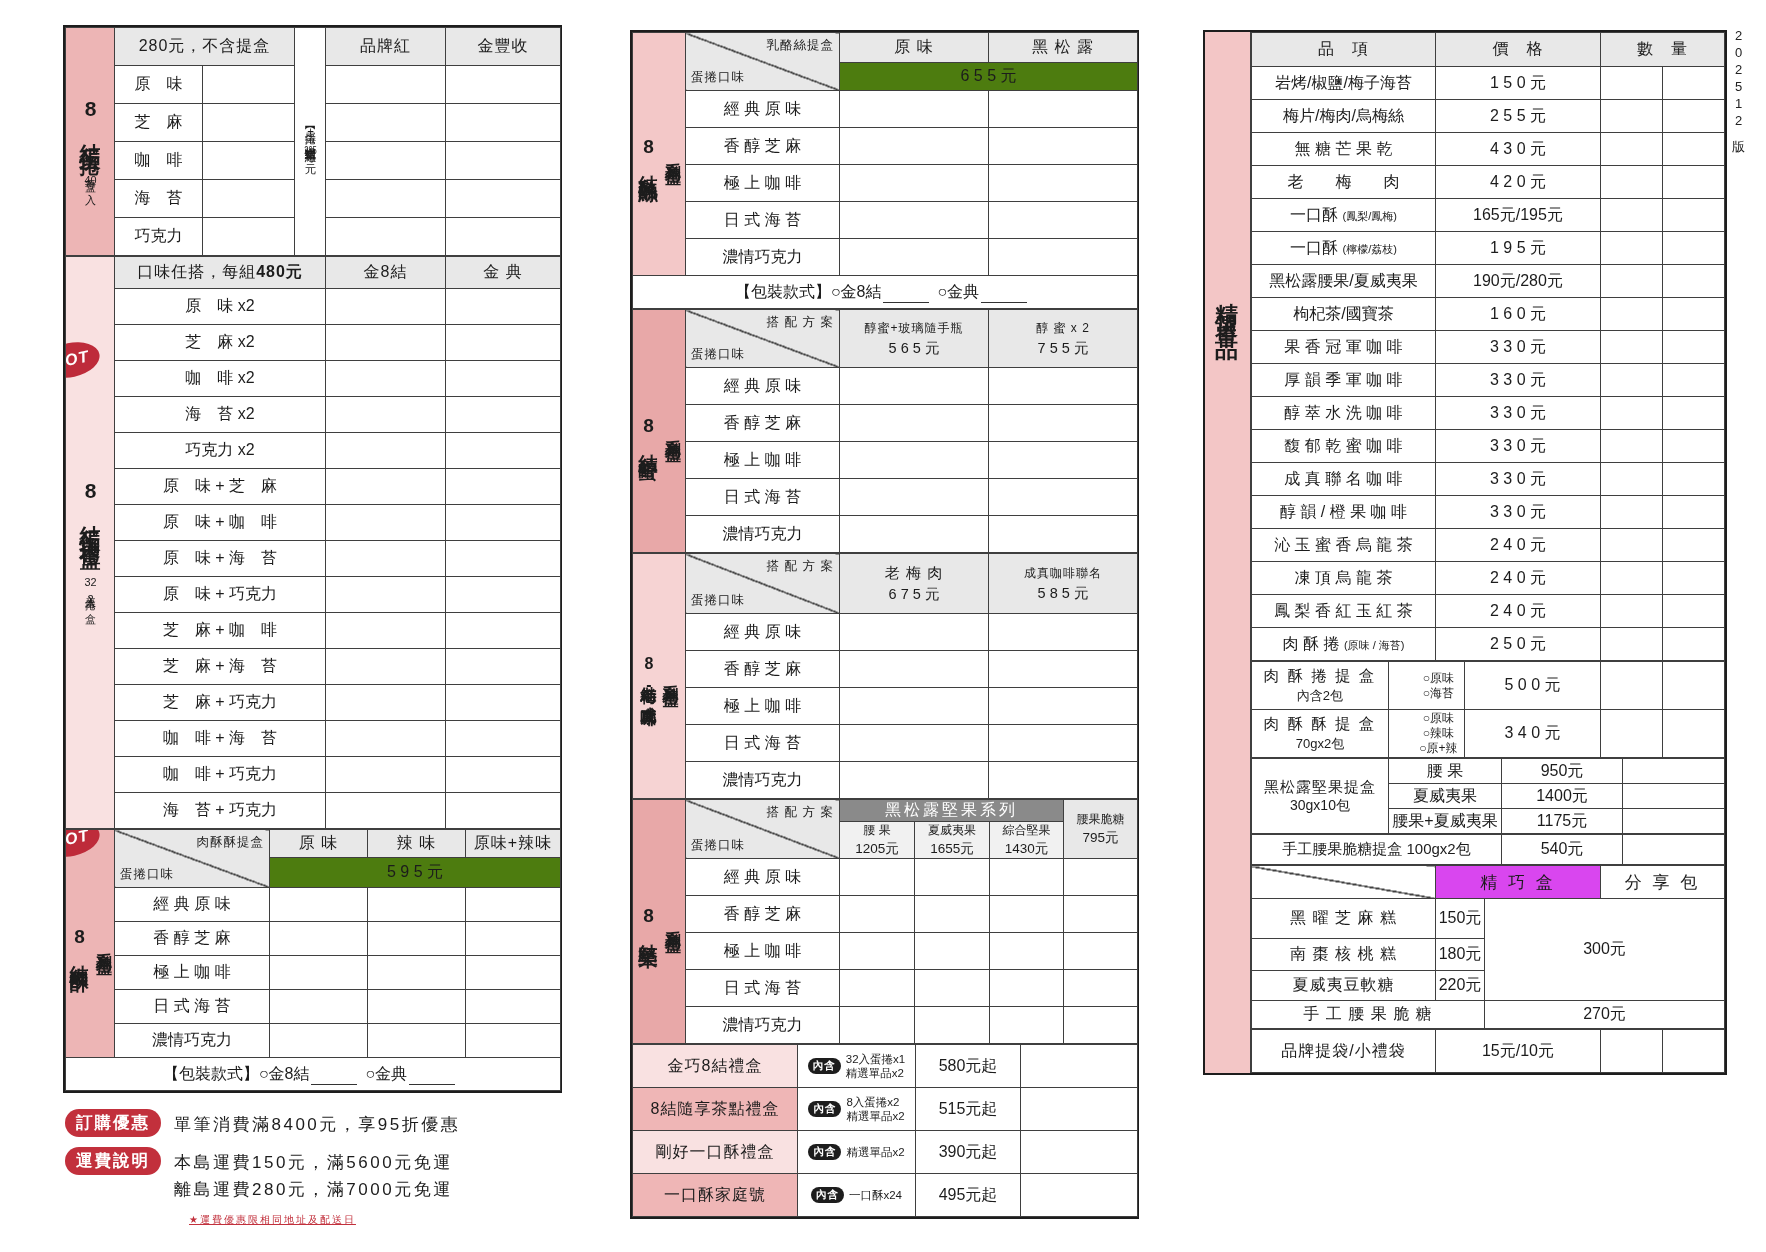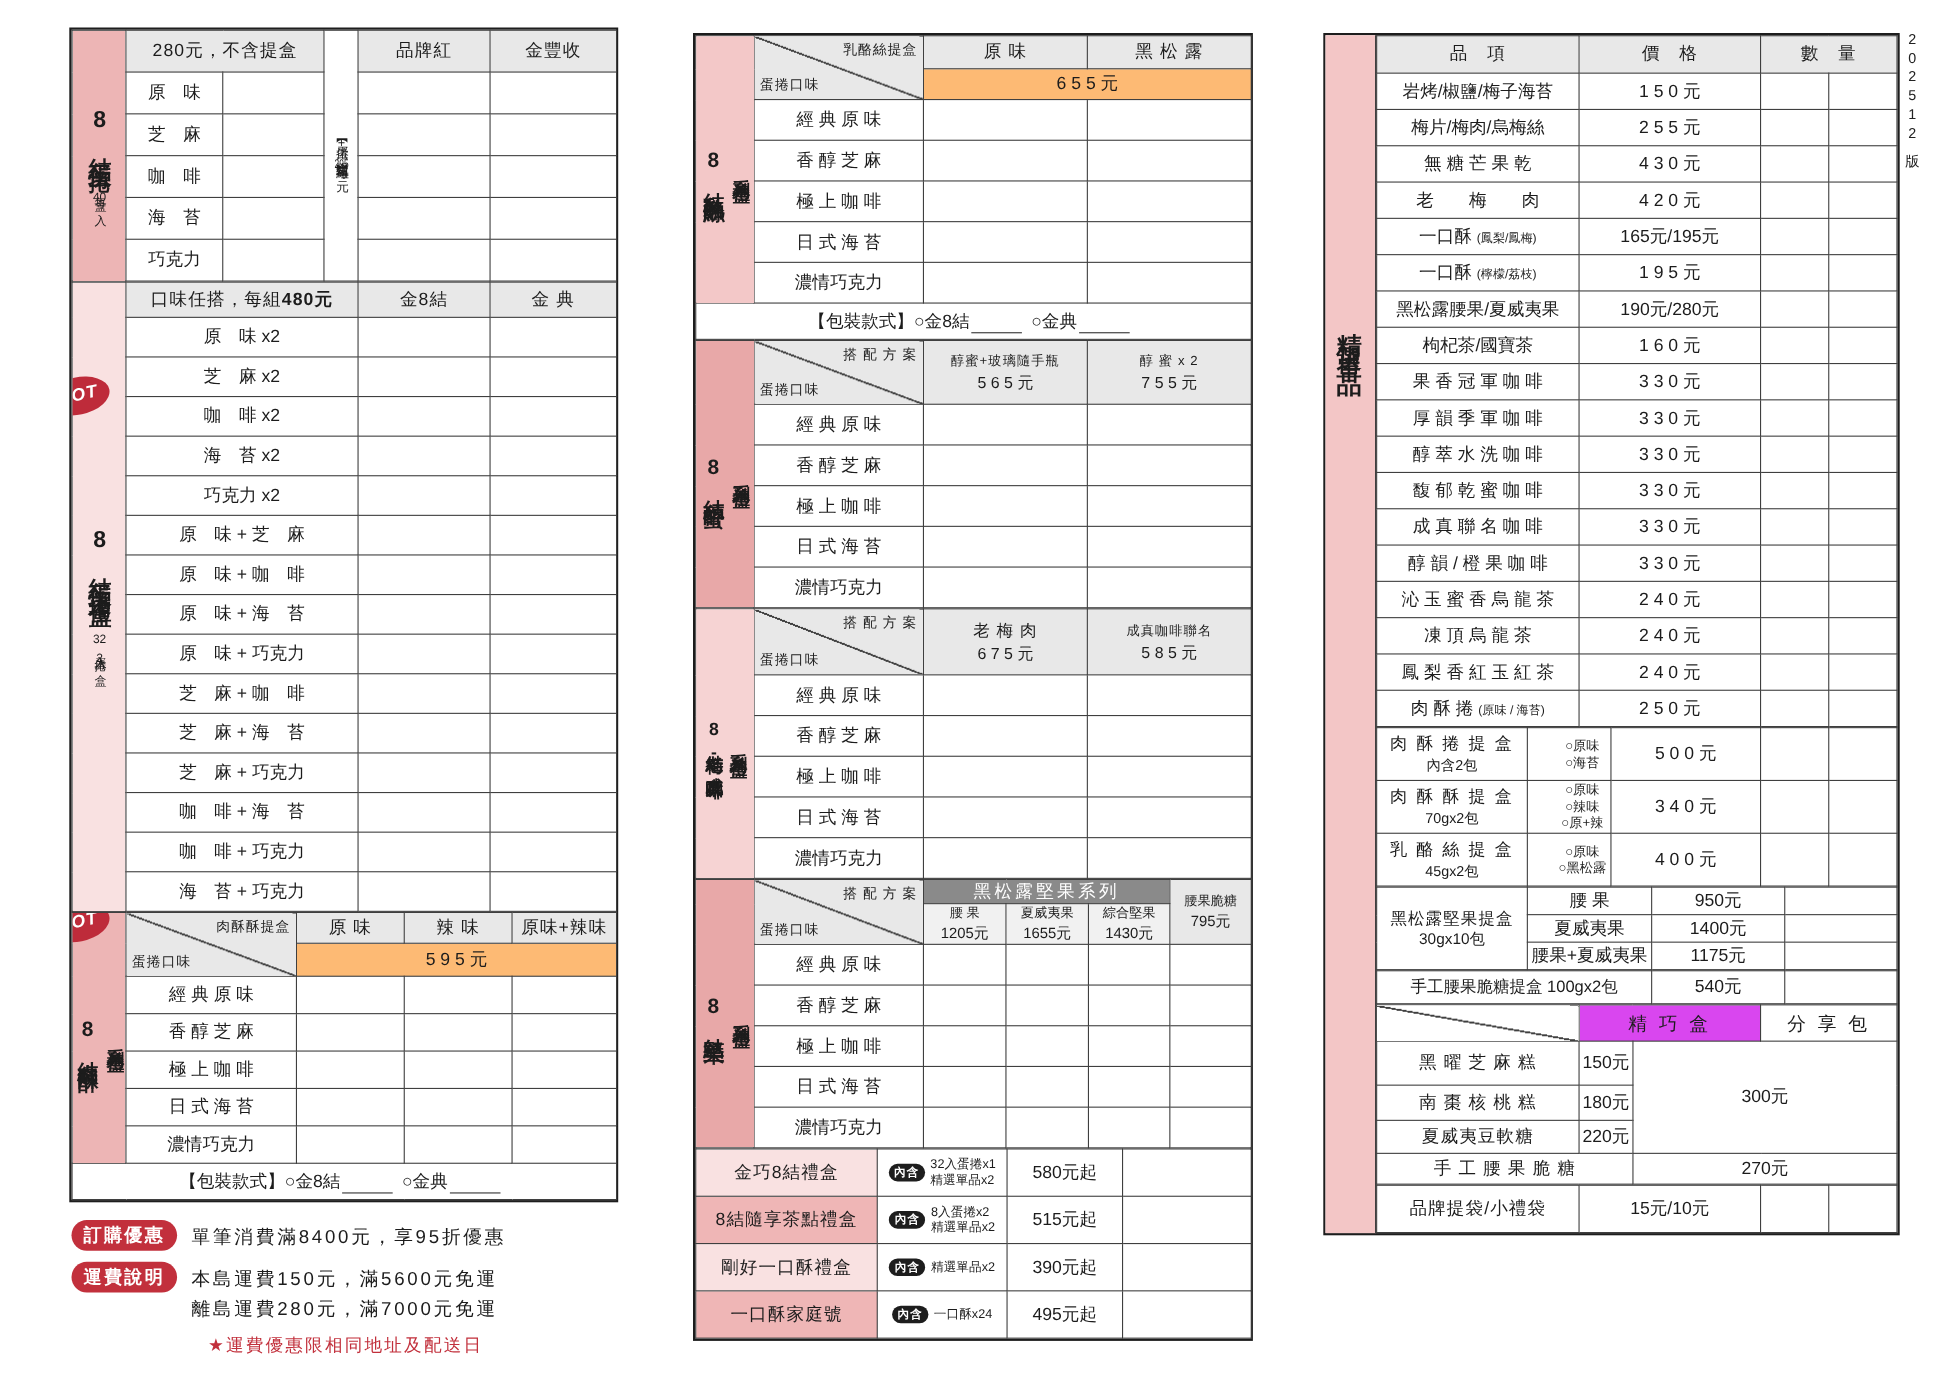--- a/index.html
+++ b/index.html
@@ -3,21 +3,21 @@
 <meta charset="utf-8">
 <style>
   *{box-sizing:border-box;margin:0;padding:0;}
   body{background:#fff;font-family:"Liberation Sans","DejaVu Sans",sans-serif;color:#1c1c1c;}
   .canvas{position:relative;width:1766px;height:1252px;background:#fff;overflow:hidden;}
   .col{position:absolute;}
   .box{border:2px solid #1d1d1d;}
   table.t{border-collapse:collapse;table-layout:fixed;}
   table.t td{border:1px solid #3f3f3f;text-align:center;vertical-align:middle;font-size:16px;overflow:hidden;}
   .hdr{background:#E8E8E8;font-size:16px;letter-spacing:1px;}
-  .prow{background:#fdba74;font-size:16px;}
+  .prow{background:#4d7c0f;font-size:16px;}
   .flavor{font-size:17px;}
   .combo{font-size:16.5px;}
   .q{background:#fff;}
   
   .side{position:relative;}
   .pinkD{background:#EDB5B5;}
   .pinkL{background:#F9E1E1;}
   .pinkM{background:#F3C8C8;}
   .pinkM2{background:#E8A8A8;}
   .pinkM3{background:#F6D3D3;}
@@ -51,21 +51,21 @@
   .hot-c{left:-24px;top:-8px;width:58px;height:34px;font-size:16px;}
   .pill{display:inline-block;background:#C2303C;color:#fff;border-radius:16px;padding:3px 11px;font-size:16.5px;font-weight:bold;letter-spacing:2px;white-space:nowrap;}
   .inc{display:inline-block;background:#1d1d1d;color:#fff;border-radius:8px;padding:1px 5px;font-size:10.5px;font-weight:bold;letter-spacing:1px;}
   
   .pkg{font-size:15.5px;background:#fff;}
   .uline{display:inline-block;width:46px;border-bottom:1.5px solid #333;height:13px;margin:0 8px 0 2px;vertical-align:bottom;}
   
   .notes{margin-top:16px;padding-left:2px;font-size:17px;}
   .nline{display:flex;align-items:flex-start;gap:13px;margin-bottom:9px;}
   .ntext{letter-spacing:2.5px;line-height:1.6;padding-top:2px;}
-  .star{margin-left:124px;color:#C2303C;font-size:16px;letter-spacing:2px;margin-top:1px;}
+  .star{margin-left:124px;color:#C2303C;font-size:10px;letter-spacing:2px;margin-top:1px;text-decoration:underline;}
   
   .rightbox{display:flex;flex-direction:row;}
   .rail{width:47px;background:#F3C6C6;border-right:1px solid #3f3f3f;display:flex;justify-content:center;}
   .rail-title{font-size:23px;font-weight:600;letter-spacing:12px;margin-top:252px;}
   .ilabel{position:relative;font-size:15.5px;}
   .inote{font-size:11px;}
   .inote:empty{display:none;}
   .iprice{font-size:16.5px;}
   .olabel{position:relative;}
   .ol1{font-size:15.5px;letter-spacing:2px;}
@@ -957,34 +957,20 @@
                 <td class="opts">
                   <div>○原味</div>
                   <div>○辣味</div>
                   <div>○原+辣</div>
                 </td>
                 <td class="iprice">3 4 0 元</td>
                 <td class="q"></td>
                 <td class="q"></td>
               </tr>
 
-              <tr style="height:48px">
-                <td class="olabel">
-
-                  <div class="ol1">乳 酪 絲 提 盒</div>
-                  <div class="ol2">45gx2包</div>
-                </td>
-                <td class="opts">
-                  <div>○原味</div>
-                  <div>○黑松露</div>
-                </td>
-                <td class="iprice">4 0 0 元</td>
-                <td class="q"></td>
-                <td class="q"></td>
-              </tr>
 
           </tbody>
         </table>
 
         <table class="t" style="width:473px;">
           <colgroup>
               <col style="width:137px">
               <col style="width:113px">
               <col style="width:121px">
               <col style="width:102px">

